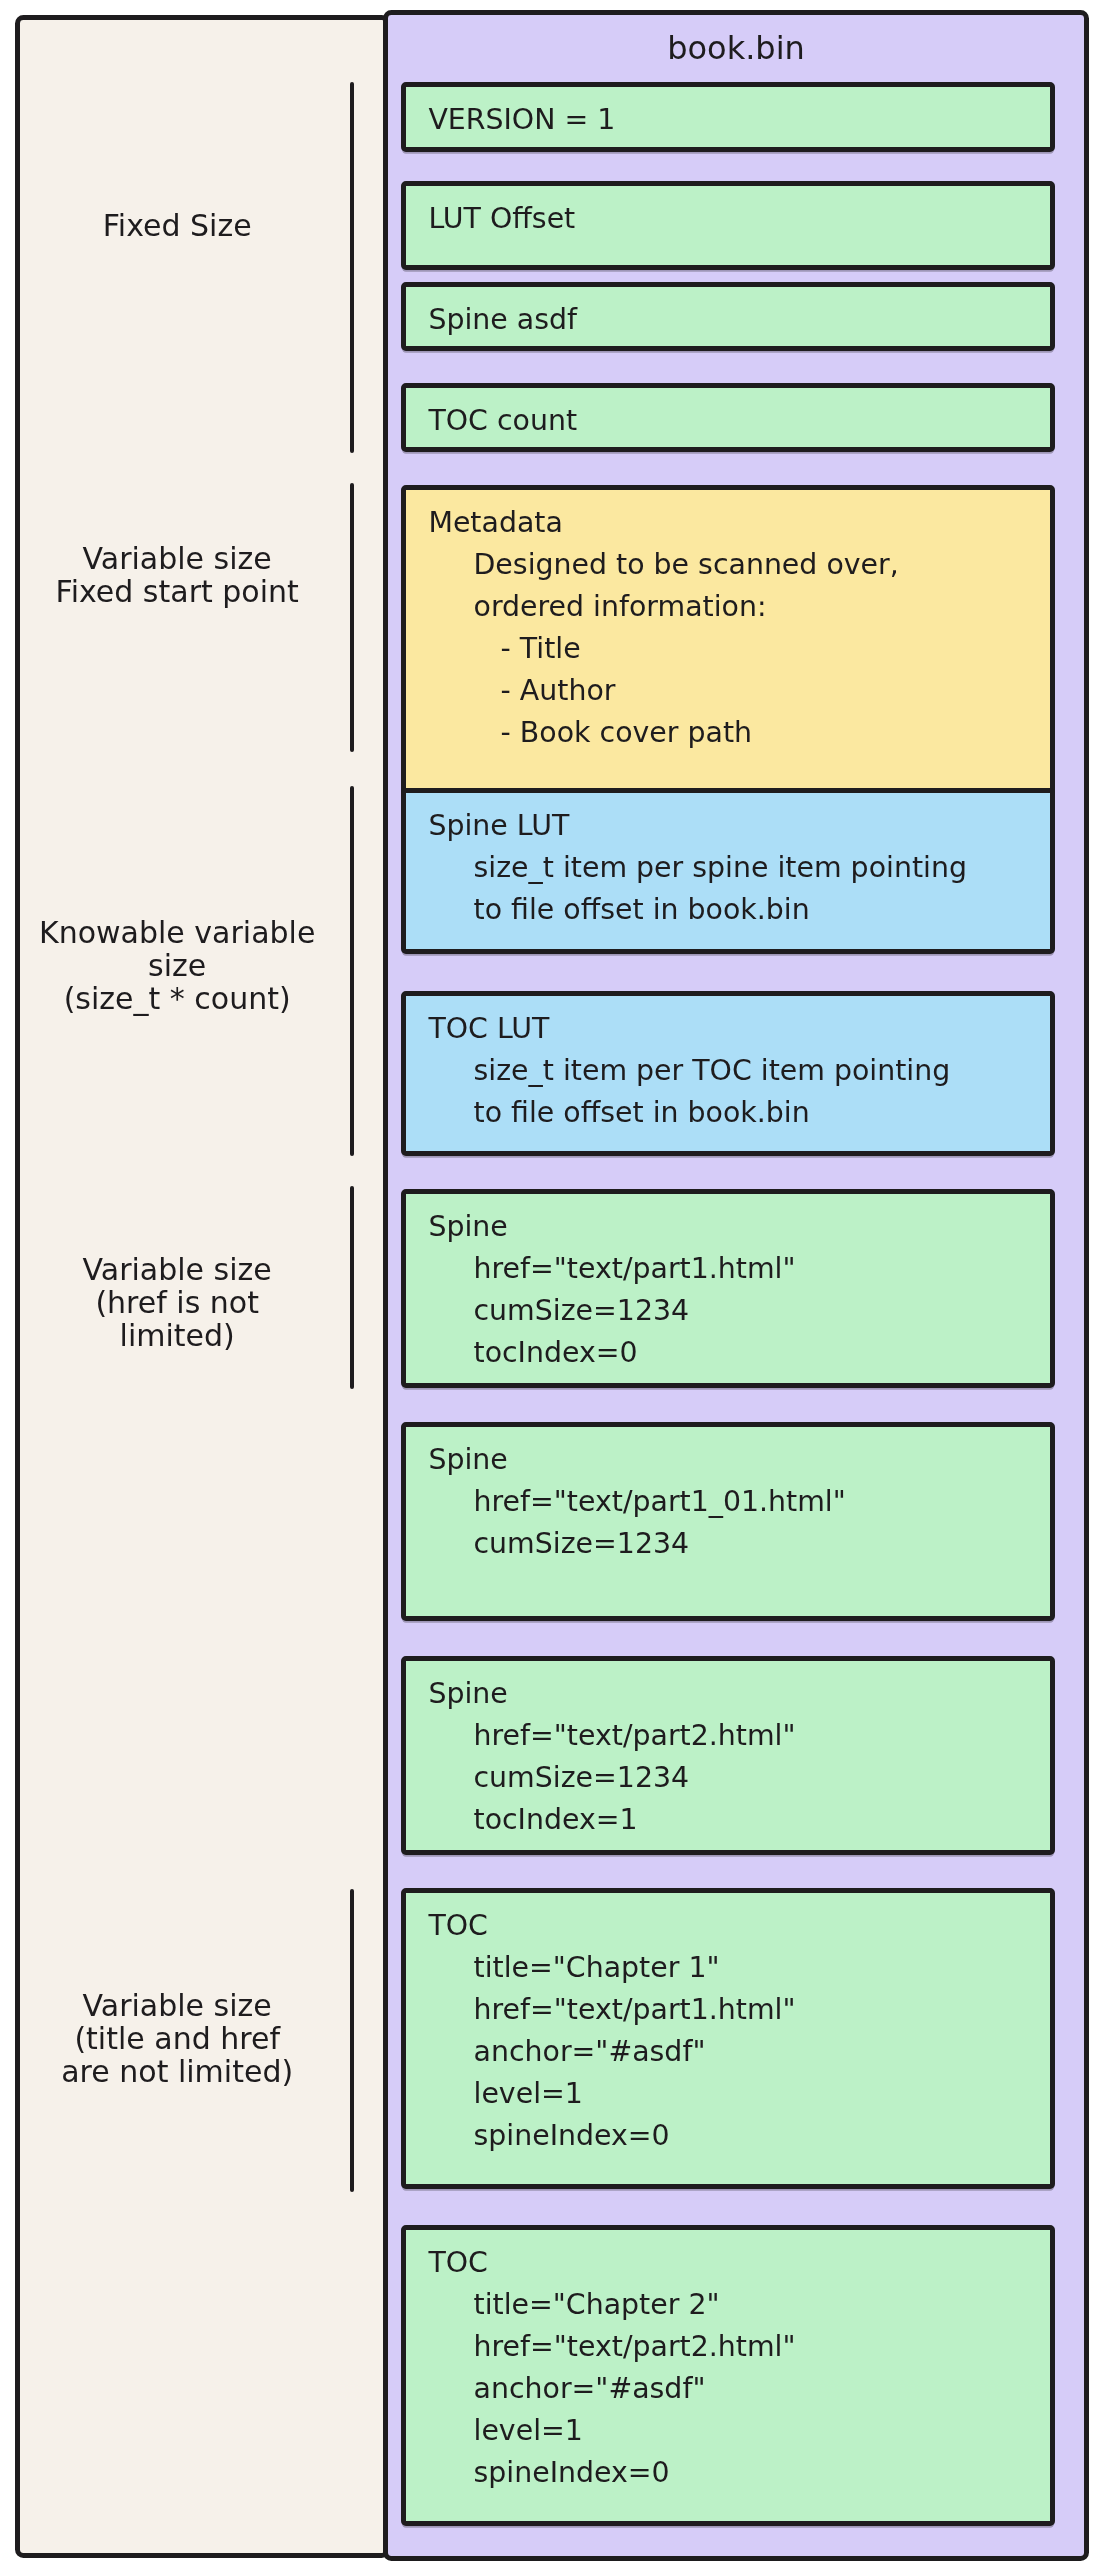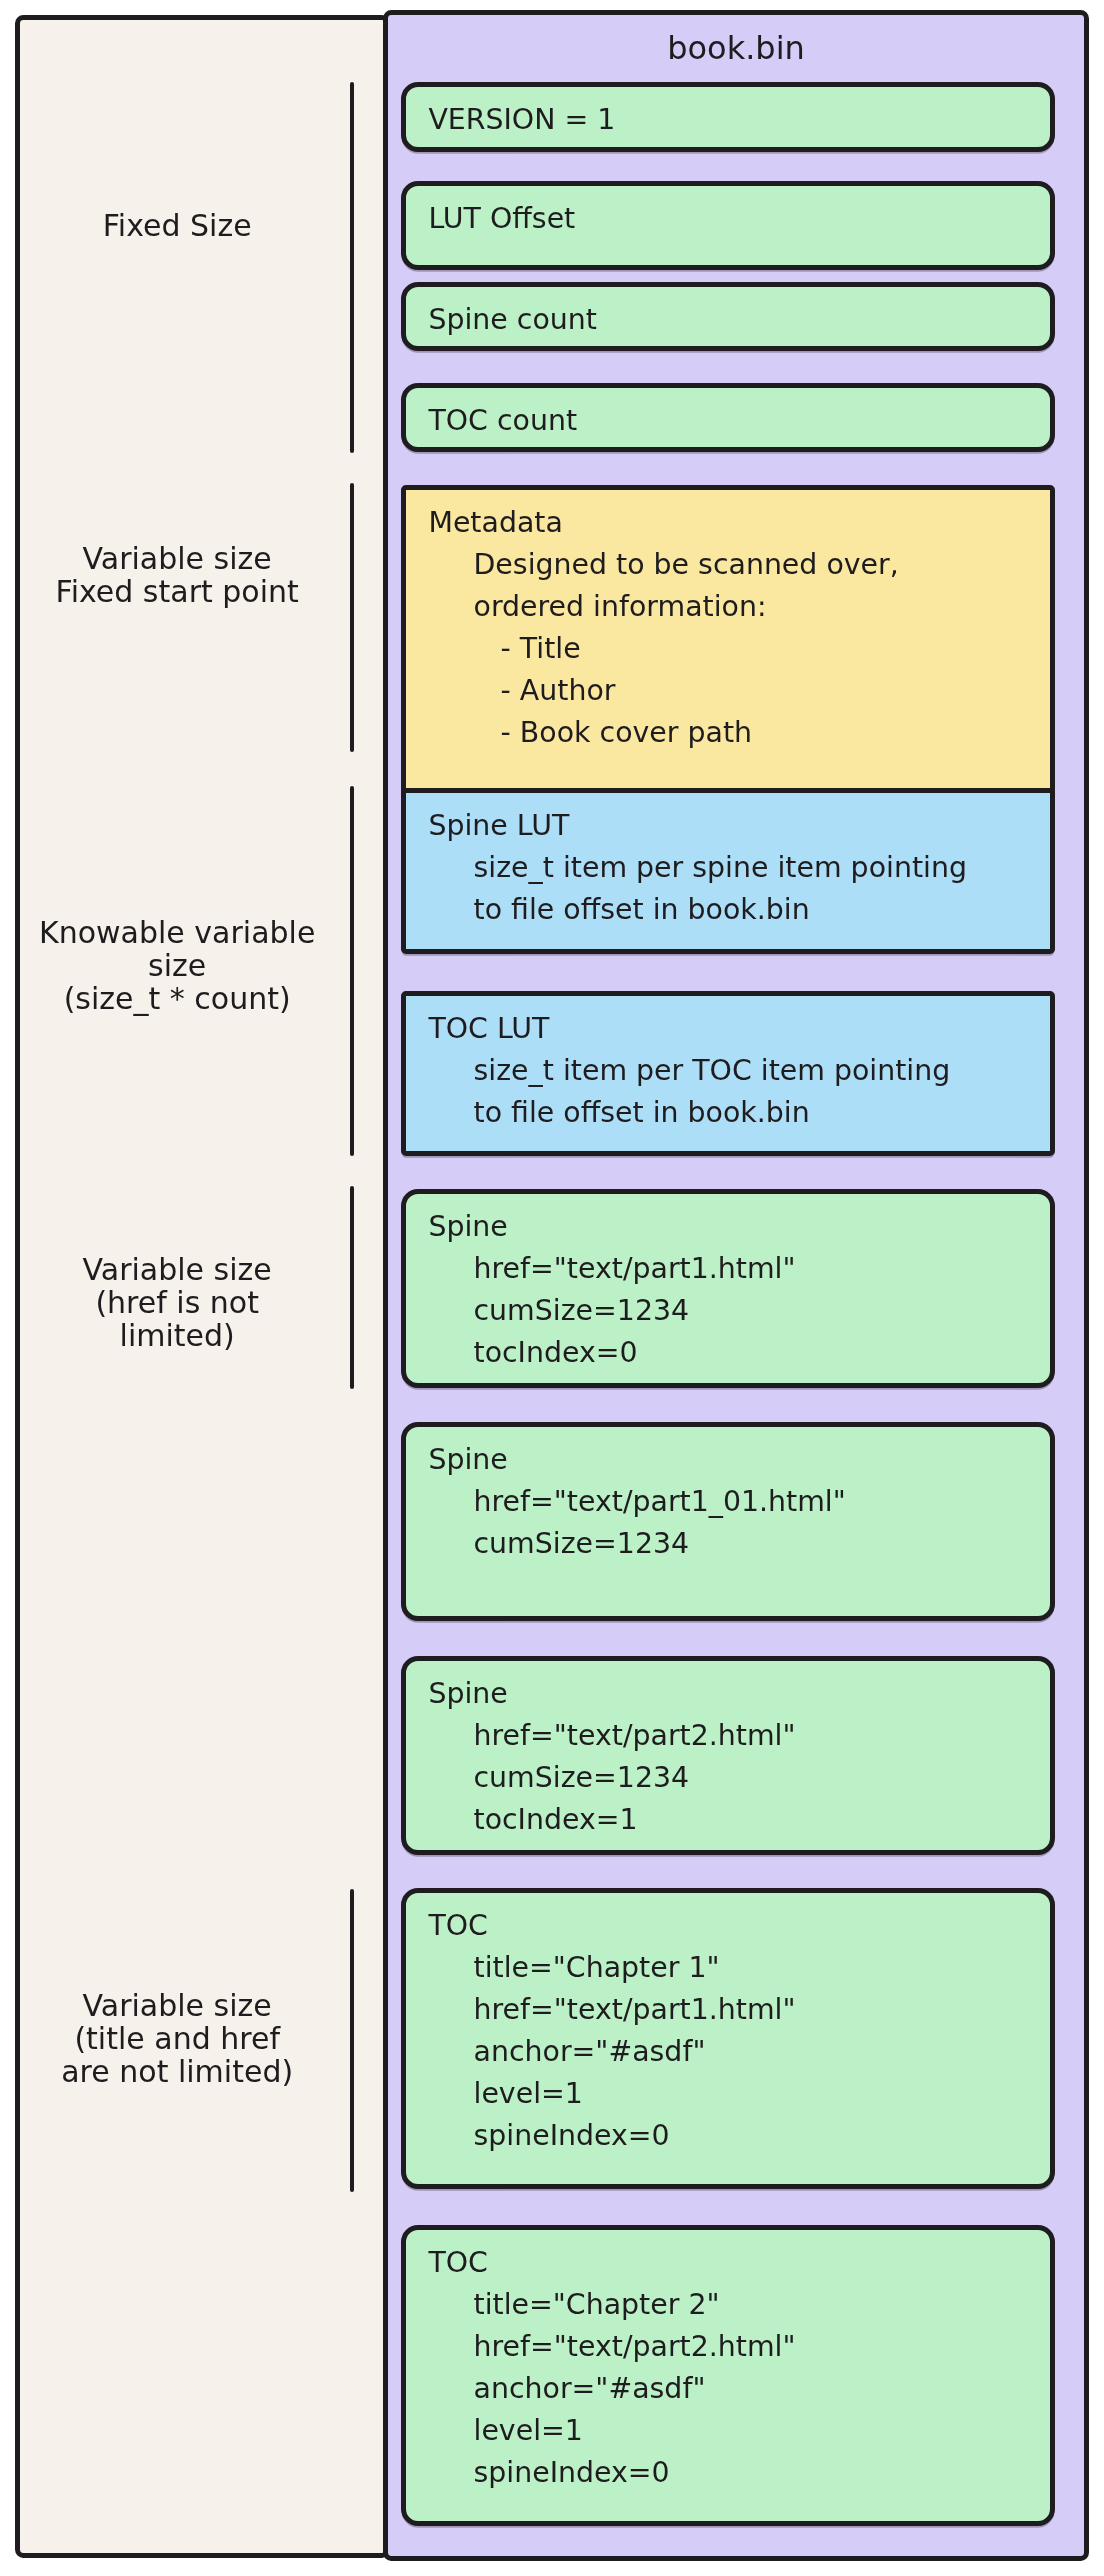--- a/index.html
+++ b/index.html
@@ -29,21 +29,21 @@
   .bin-title{
     position:absolute;top:13.4px;left:0;right:0;text-align:center;
     font-size:32px;line-height:40px;
   }
   .box{
     position:absolute;left:13.4px;width:654px;box-sizing:border-box;
     border:5px solid var(--c-stroke,#1e1c1e);border-radius:5px;
     padding:11.7px 22px;overflow:hidden;
     box-shadow:0 2.5px 0 -0.8px rgba(30,28,30,0.30);
   }
-  .box[data-fill="green"]{background:var(--c-green,#bcf1c7);border-radius:17px;}
+  .box[data-fill="green"]{background:var(--c-green,#bcf1c7);}
   .box[data-fill="yellow"]{background:var(--c-yellow,#fbe8a0);}
   .box[data-fill="blue"]{background:var(--c-blue,#acdef7);}
   .ln{white-space:pre;font-size:28.4px;line-height:42px;}
 </style>
 </head>
 <body>
 
 <div id="canvas">
 
   <div class="canvas-left"></div>
@@ -81,21 +81,21 @@
 
     <div class="box" style="top:67px;height:70px" data-fill="green">
       <div class="ln">VERSION = 1</div>
     </div>
 
     <div class="box" style="top:166px;height:89px" data-fill="green">
       <div class="ln">LUT Offset</div>
     </div>
 
     <div class="box" style="top:267px;height:69px" data-fill="green">
-      <div class="ln">Spine count</div>
+      <div class="ln">Spine asdf</div>
     </div>
 
     <div class="box" style="top:368px;height:69px" data-fill="green">
       <div class="ln">TOC count</div>
     </div>
 
     <div class="box" style="top:470px;height:320px" data-fill="yellow">
       <div class="ln">Metadata</div>
       <div class="ln">     Designed to be scanned over,</div>
       <div class="ln">     ordered information:</div>

